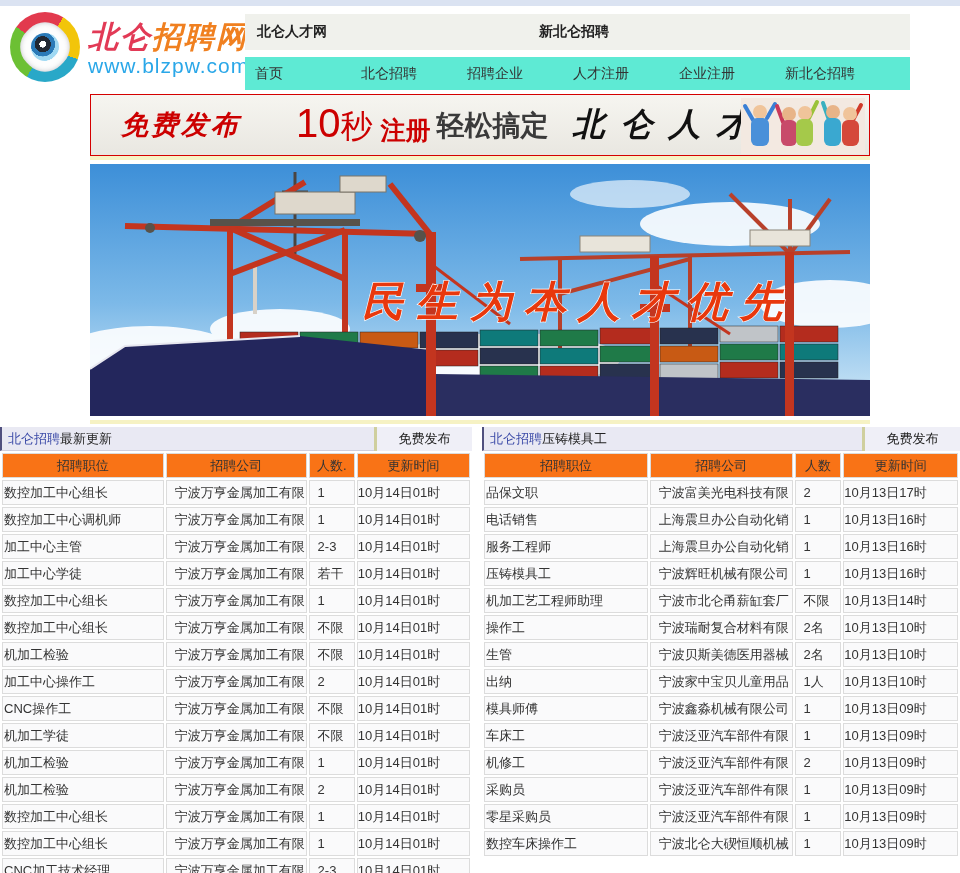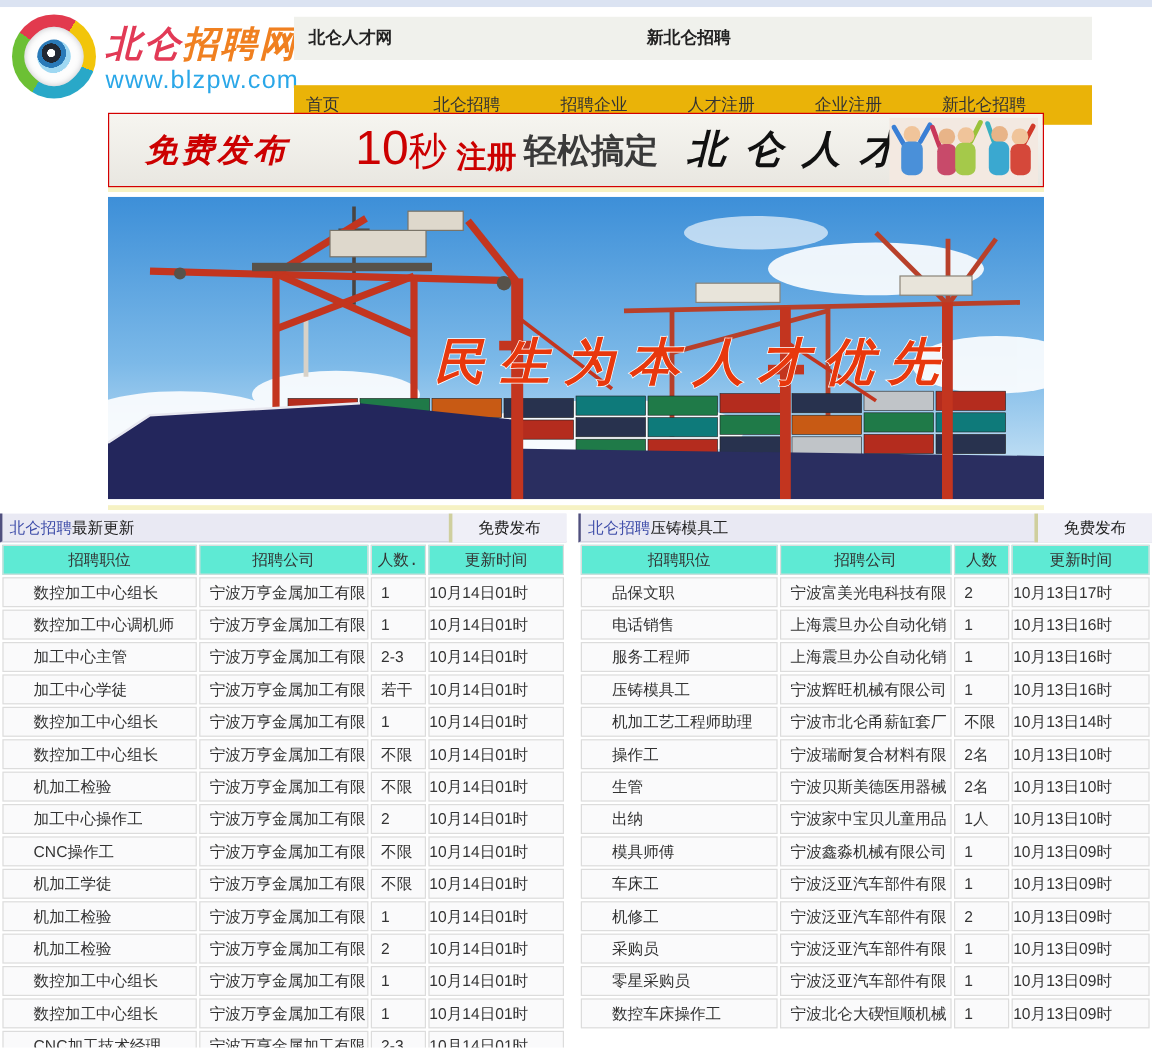--- a/index.html
+++ b/index.html
@@ -21,21 +21,21 @@
   .logo-title { font-size:30px; font-weight:bold; font-style:italic; letter-spacing:2px; white-space:nowrap; }
   .logo-title .t1 { color:#e23a56; }
   .logo-title .t2 { color:#f08020; }
   .logo-hr { color:#55b82a; font-size:13px; font-weight:bold; font-style:normal; vertical-align:18px; margin-left:2px; }
   .logo-url { color:#2aa7e8; font-size:21px; margin-top:3px; letter-spacing:1px; }
 
   .header-bars { position:absolute; left:245px; top:8px; width:665px; }
   .topbar { height:36px; background:#f0f1ec; position:relative; display:flex; align-items:center; }
   .topbar .site1 { font-weight:bold; font-size:14px; color:#222; margin-left:12px; }
   .topbar .site2 { position:absolute; left:294px; font-weight:bold; font-size:14px; color:#222; }
-  .navbar { height:33px; margin-top:21px; background:#eab308; display:flex; align-items:center; padding-left:10px; }
+  .navbar { height:33px; margin-top:7px; background:#5eead4; display:flex; align-items:center; padding-left:10px; }
   .navbar span { display:inline-block; width:106px; font-size:14px; color:#333; cursor:pointer; }
 
   
   .banner { margin:1px 0 0 90px; width:780px; height:62px; border:1px solid #d40000;
     background:linear-gradient(#f6f5f0,#e9e7e1); display:flex; align-items:center; position:relative; }
   .bn-free { color:#cc0000; font-weight:bold; font-style:italic; font-size:27px; margin-left:30px; letter-spacing:3px; }
   .bn-sec { color:#cc0000; font-size:40px; margin-left:55px; }
   .bn-sec .miao { font-size:32px; }
   .bn-reg { color:#cc0000; font-weight:bold; font-size:25px; margin-left:8px; align-self:flex-end; margin-bottom:8px; }
   .bn-easy { color:#3a3a3a; font-weight:bold; font-size:28px; margin-left:6px; align-self:flex-start; margin-top:12px; }
@@ -51,22 +51,22 @@
   .jobtable { width:472px; }
   .jobtable.right { width:478px; margin-left:10px; }
   .tbl-title { height:24px; background:#e9e9f3; border-left:2px solid #50507e; border-bottom:1px solid #cfcfdd;
     display:flex; align-items:center; font-size:13px; position:relative; }
   .tbl-title .lnk { color:#3c4ba8; margin-left:6px; cursor:pointer; }
   .tbl-title .rest { color:#222; }
   .free-btn { position:absolute; right:0; top:0; height:24px; width:98px; border-left:3px solid #cfcf9e;
     background:#efeff7; display:flex; align-items:center; justify-content:center; font-size:13px; color:#222; cursor:pointer; }
   table { width:100%; border-collapse:separate; border-spacing:2px; background:#fff; table-layout:fixed; }
   th, td { height:25px; font-size:13px; font-weight:normal; background:#fafafb; border:1px solid #dcdcdc; overflow:hidden; white-space:nowrap; }
-  th { text-align:center; background:#5eead4; color:#333;font-family:Liberation Mono, monospace; }
-  td.c0 { text-align:left; padding-left:25px; }
+  th { text-align:center; background:#f97316; color:#333; }
+  td.c0 { text-align:left; padding-left:1px; }
   td.c1 { text-align:left; padding-left:8px; }
   td.c2 { text-align:left; padding-left:8px; }
   td.c3 { text-align:left; }
   col.w0 { width:35%; } col.w1 { width:30.5%; } col.w2 { width:10%; } col.w3 { width:24.5%; }
 </style>
 </head>
 <body>
 
 
 

